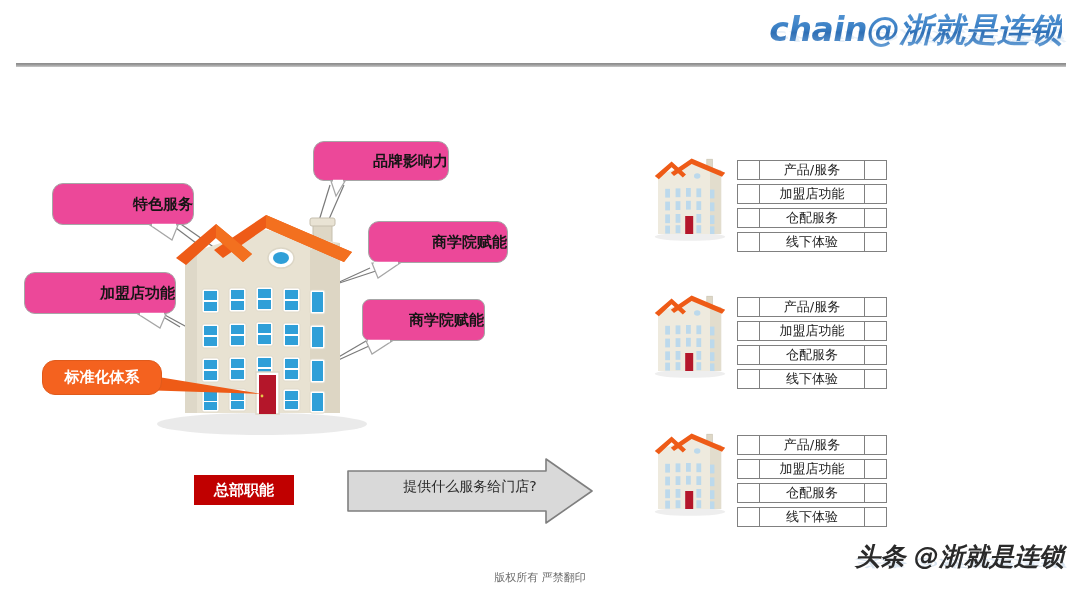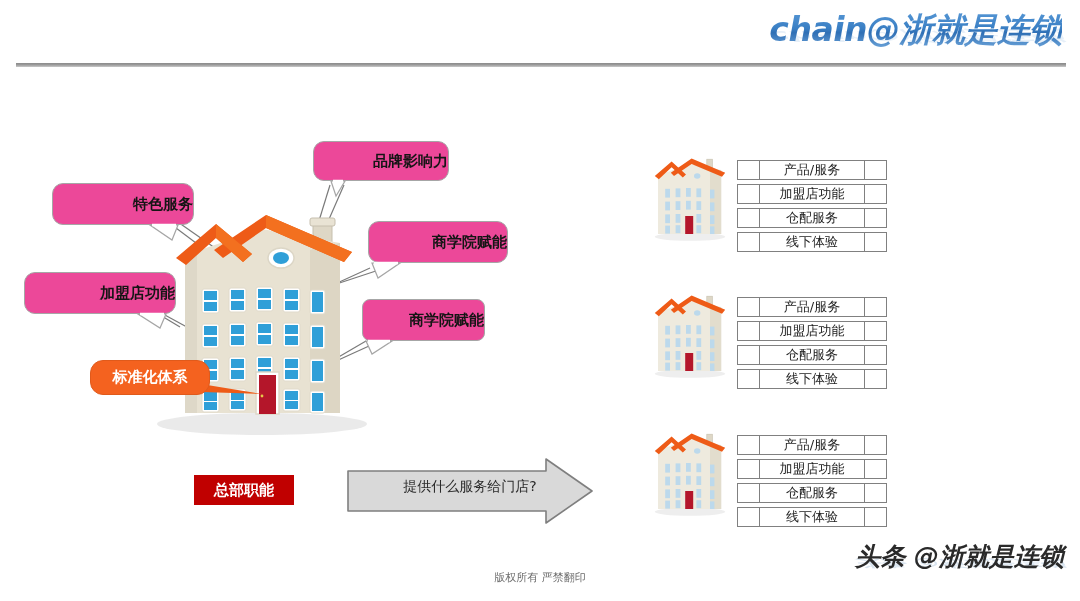--- a/index.html
+++ b/index.html
@@ -50,21 +50,20 @@
     white-space: nowrap;
   }
   .callout-orange {
     position: absolute;
     background: #f4621f;
     border: 1.5px solid #e05a1b;
     border-radius: 13px;
     display: flex; align-items: center; justify-content: center;
     font-size: 15px; font-weight: bold; color: #ffffff;
     white-space: nowrap;
-    margin-left: 48px;
   }
 
   
   .red-label {
     position: absolute;
     background: #c00000;
     display: flex; align-items: center; justify-content: center;
     font-size: 15px; font-weight: bold; color: #ffffff;
     white-space: nowrap;
   }

